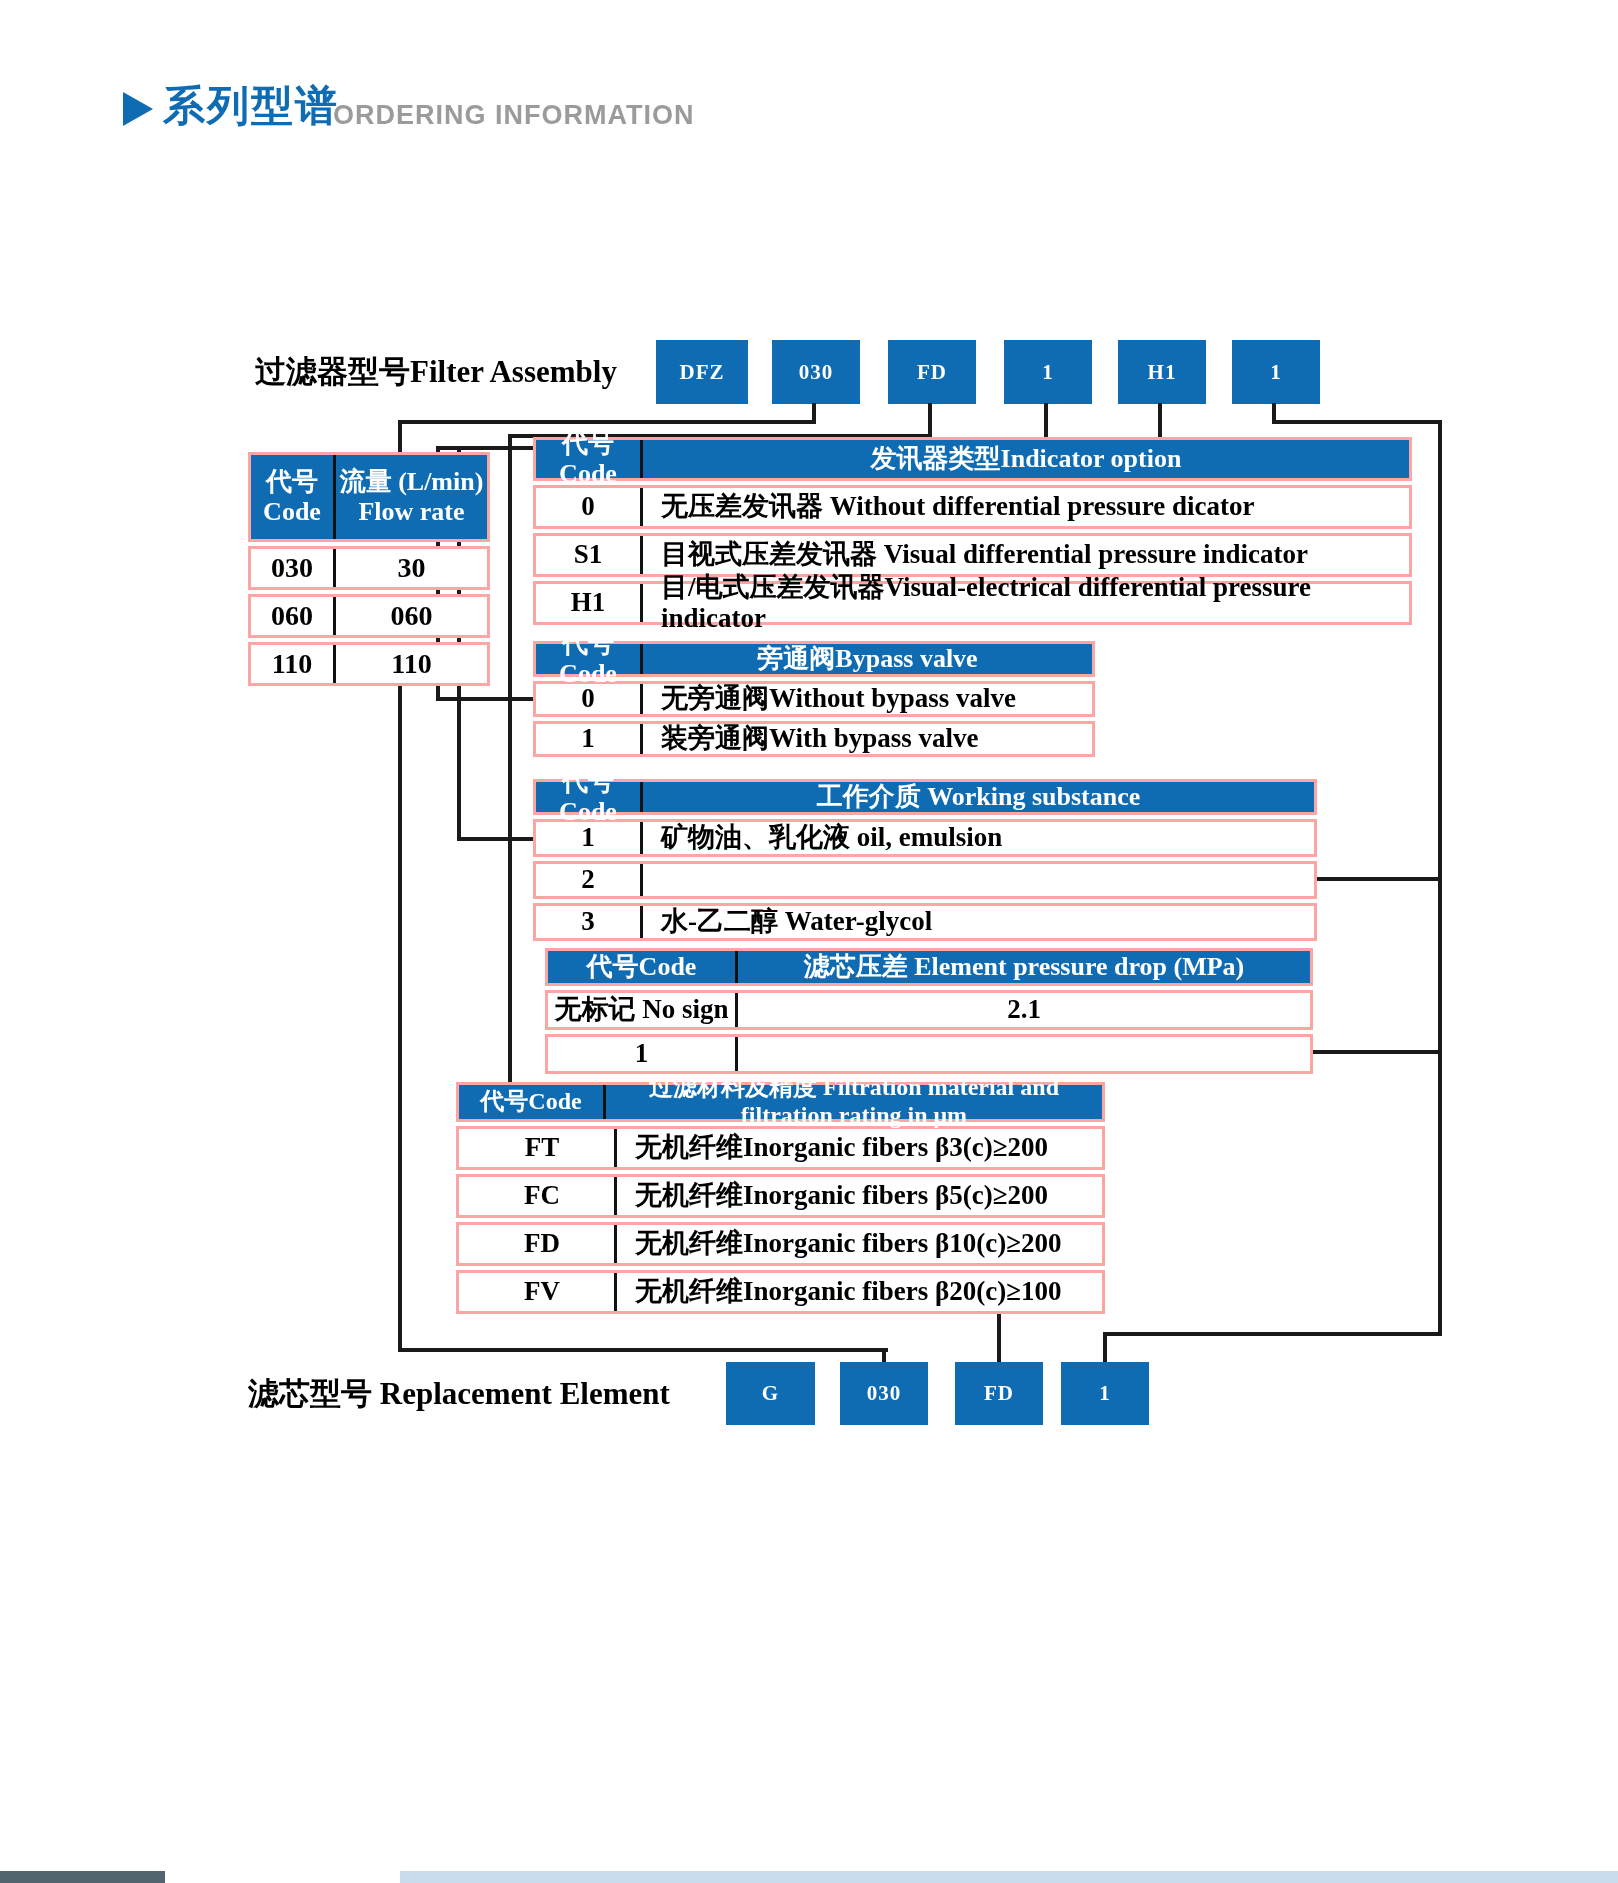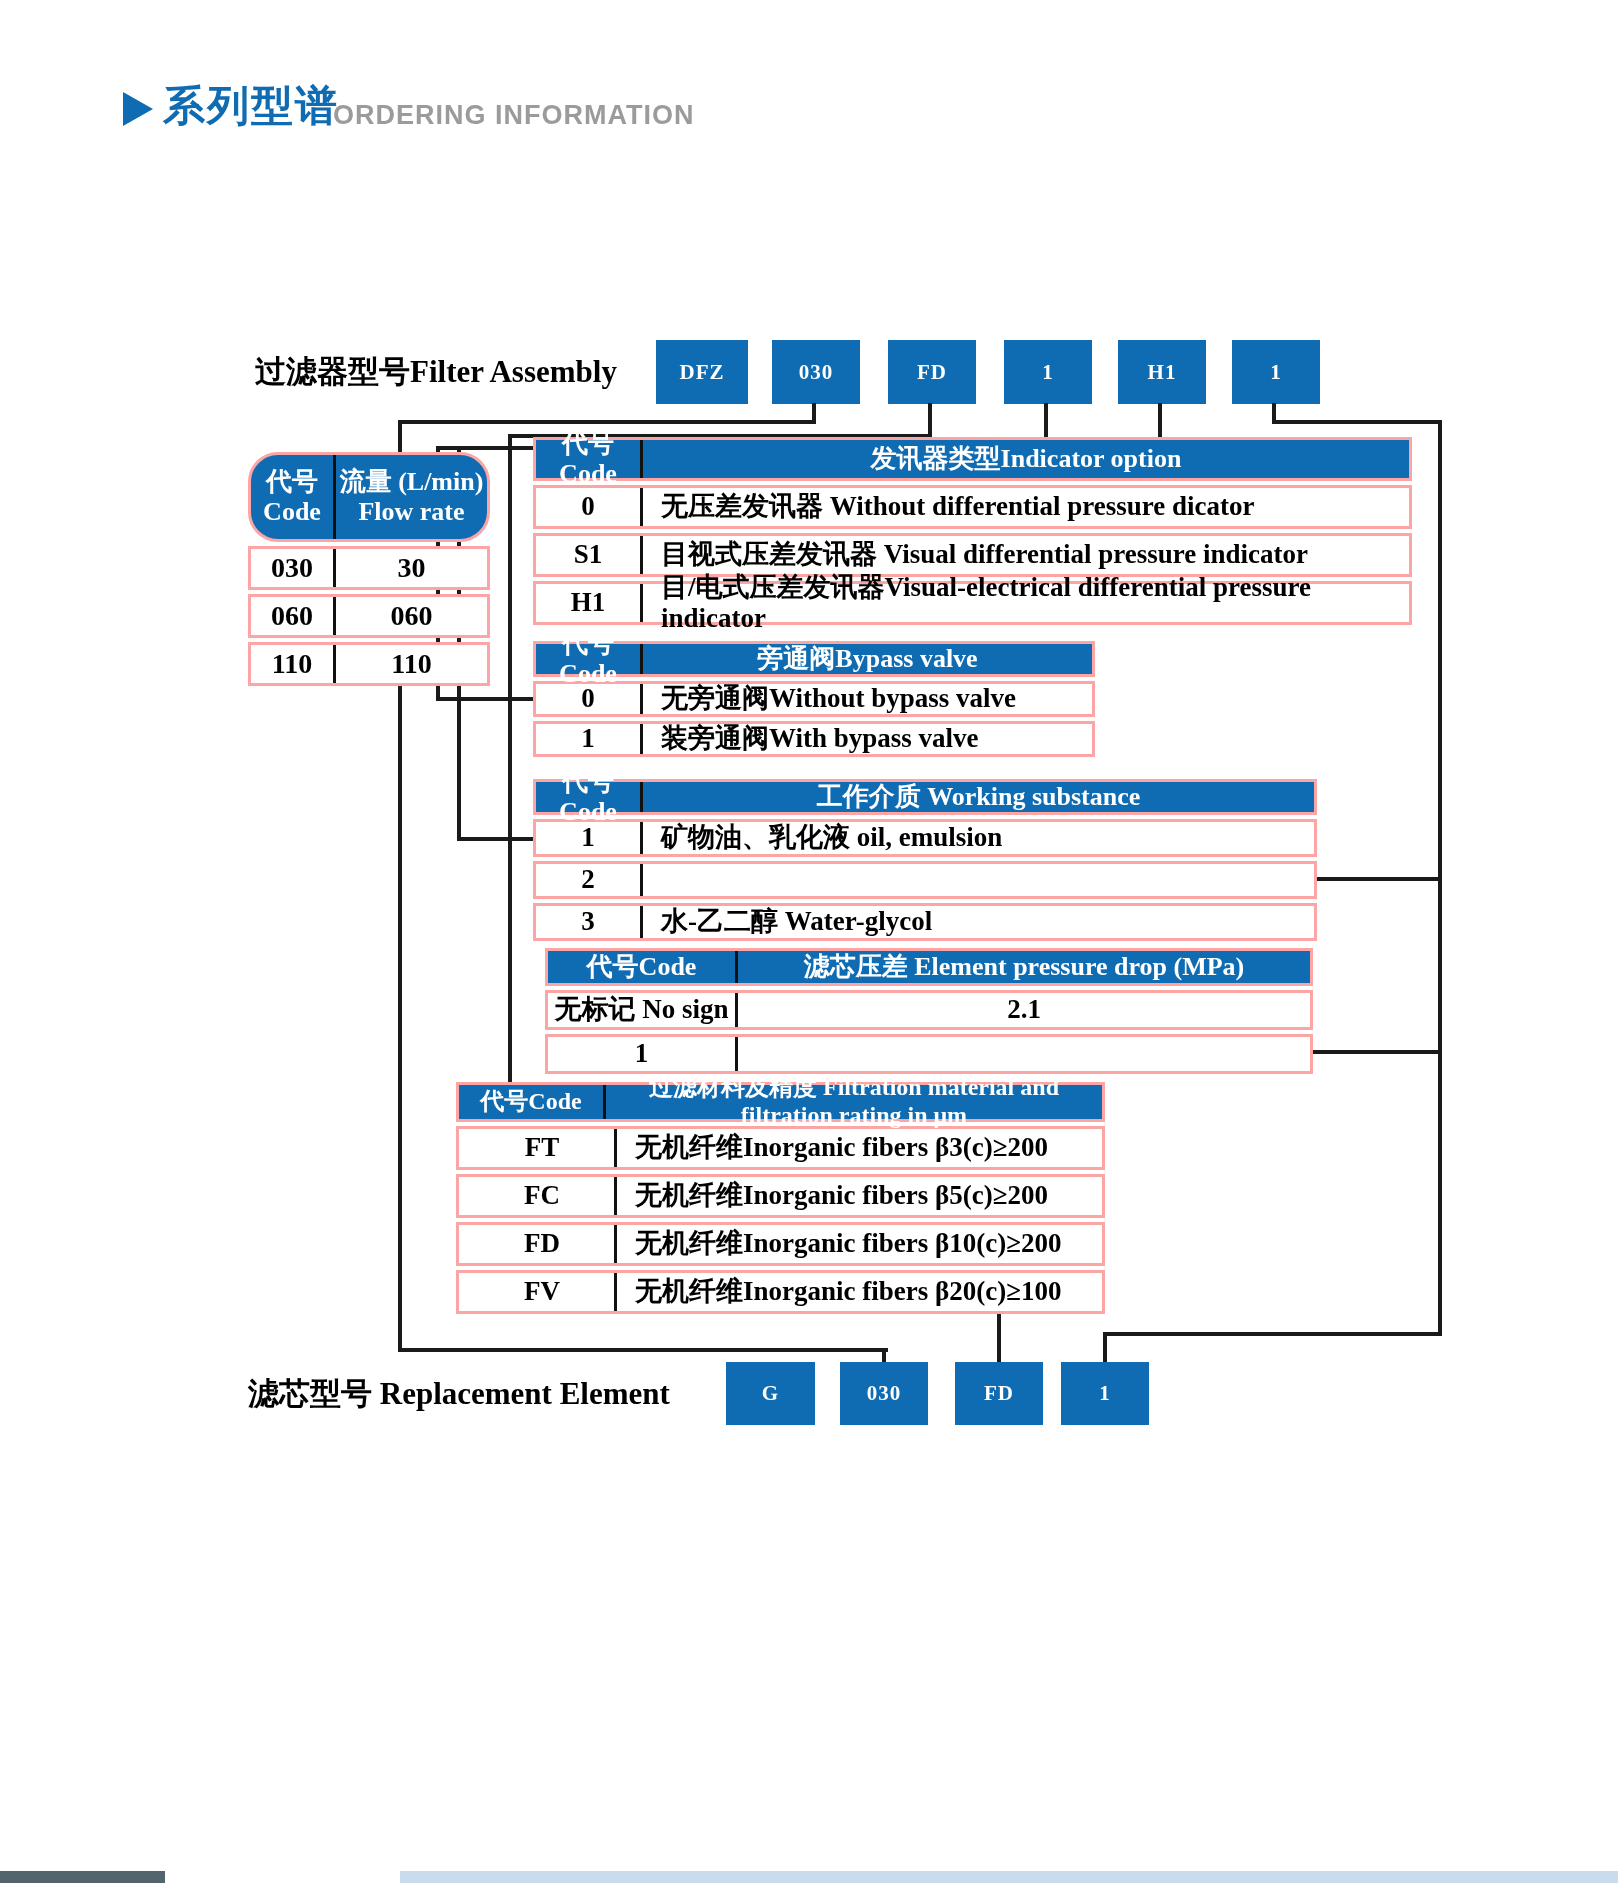--- a/index.html
+++ b/index.html
@@ -24,21 +24,21 @@
   .tbl{position:absolute;}
   .hd,.row{display:flex;border:3px solid #fca5a5;box-sizing:border-box;}
   .hd{background:#0f6cb2;color:#fff;font-weight:bold;font-size:26px;}
   .row{background:#fff;color:#000;font-weight:bold;font-size:27px;margin-top:4px;}
   .c1{display:flex;flex-direction:column;align-items:center;justify-content:center;
       border-right:3px solid #111;box-sizing:border-box;flex-shrink:0;text-align:center;line-height:1.15;}
   .c2{flex:1;display:flex;flex-direction:column;align-items:flex-start;justify-content:center;
       padding-left:18px;box-sizing:border-box;line-height:1.15;}
   .hd .c2{align-items:center;padding-left:0;text-align:center;}
   .center .c2{align-items:center;padding-left:0;}
-  .t-flow .c1{width:85px;}  .t-flow .hd{height:90px;border-radius:30px;} .t-flow .row{height:44px;font-size:28px;}
+  .t-flow .c1{width:85px;}  .t-flow .hd{height:90px;} .t-flow .row{height:44px;font-size:28px;}
   .t-ind  .c1{width:107px;} .t-ind  .hd{height:44px;} .t-ind  .row{height:44px;}
   .t-byp  .c1{width:107px;} .t-byp  .hd{height:36px;} .t-byp  .row{height:36px;}
   .t-sub  .c1{width:107px;} .t-sub  .hd{height:36px;} .t-sub  .row{height:38px;}
   .t-prs  .c1{width:190px;} .t-prs  .hd{height:38px;} .t-prs  .row{height:40px;}
   .t-flt  .c1{width:147px;} .t-flt  .hd{height:40px;font-size:24px;} .t-flt .row{height:44px;padding-left:11px;}
   
   .strip{position:absolute;height:12px;top:1871px;}
 </style>
 </head>
 <body>

